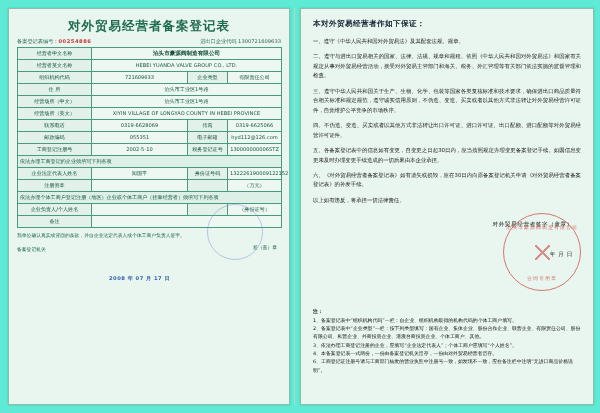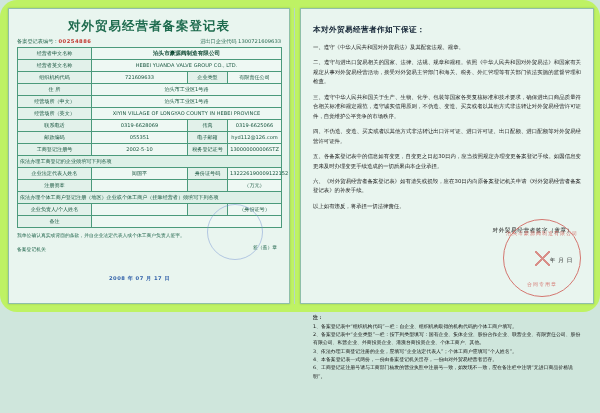--- a/index.html
+++ b/index.html
@@ -2,21 +2,21 @@
 <html><head>
 <meta charset="utf-8">
 <style>
   html,body{margin:0;padding:0;}
   body{
     width:600px;height:413px;
     background:#cfe6dc;
     font-family:"DejaVu Sans","Liberation Sans",sans-serif;
     overflow:hidden;
   }
-  .page{position:relative;width:600px;height:312px;background:#bef264;border-radius:17px;}
+  .page{position:relative;width:600px;height:413px;background:#5eead4;}
   .sheet{
     position:absolute;top:8px;bottom:8px;
     background:#e9f5ef;
     border:1px solid #8fbfa9;
     box-shadow:0 0 2px rgba(0,0,0,.18);
   }
   .left{left:8px;width:280px;}
   .right{left:300px;width:292px;}
 
   
@@ -94,21 +94,21 @@
   .stamp-blue{
     position:absolute;right:18px;bottom:22px;
     width:54px;height:54px;border-radius:50%;
     border:1.2px solid #6f8fd0;
     opacity:.45;
   }
 
   
   .r-head{
     font-size:7.6px;font-weight:bold;color:#123;
-    margin:16px 12px 8px;letter-spacing:.4px;
+    margin:10px 12px 8px;letter-spacing:.4px;
   }
   .r-body{margin:0 12px;}
   .r-body p{
     margin:0 0 6px;
     font-size:5.4px;
     line-height:1.75;
     color:#1b1b1b;
     text-align:justify;
     text-indent:0;
   }

